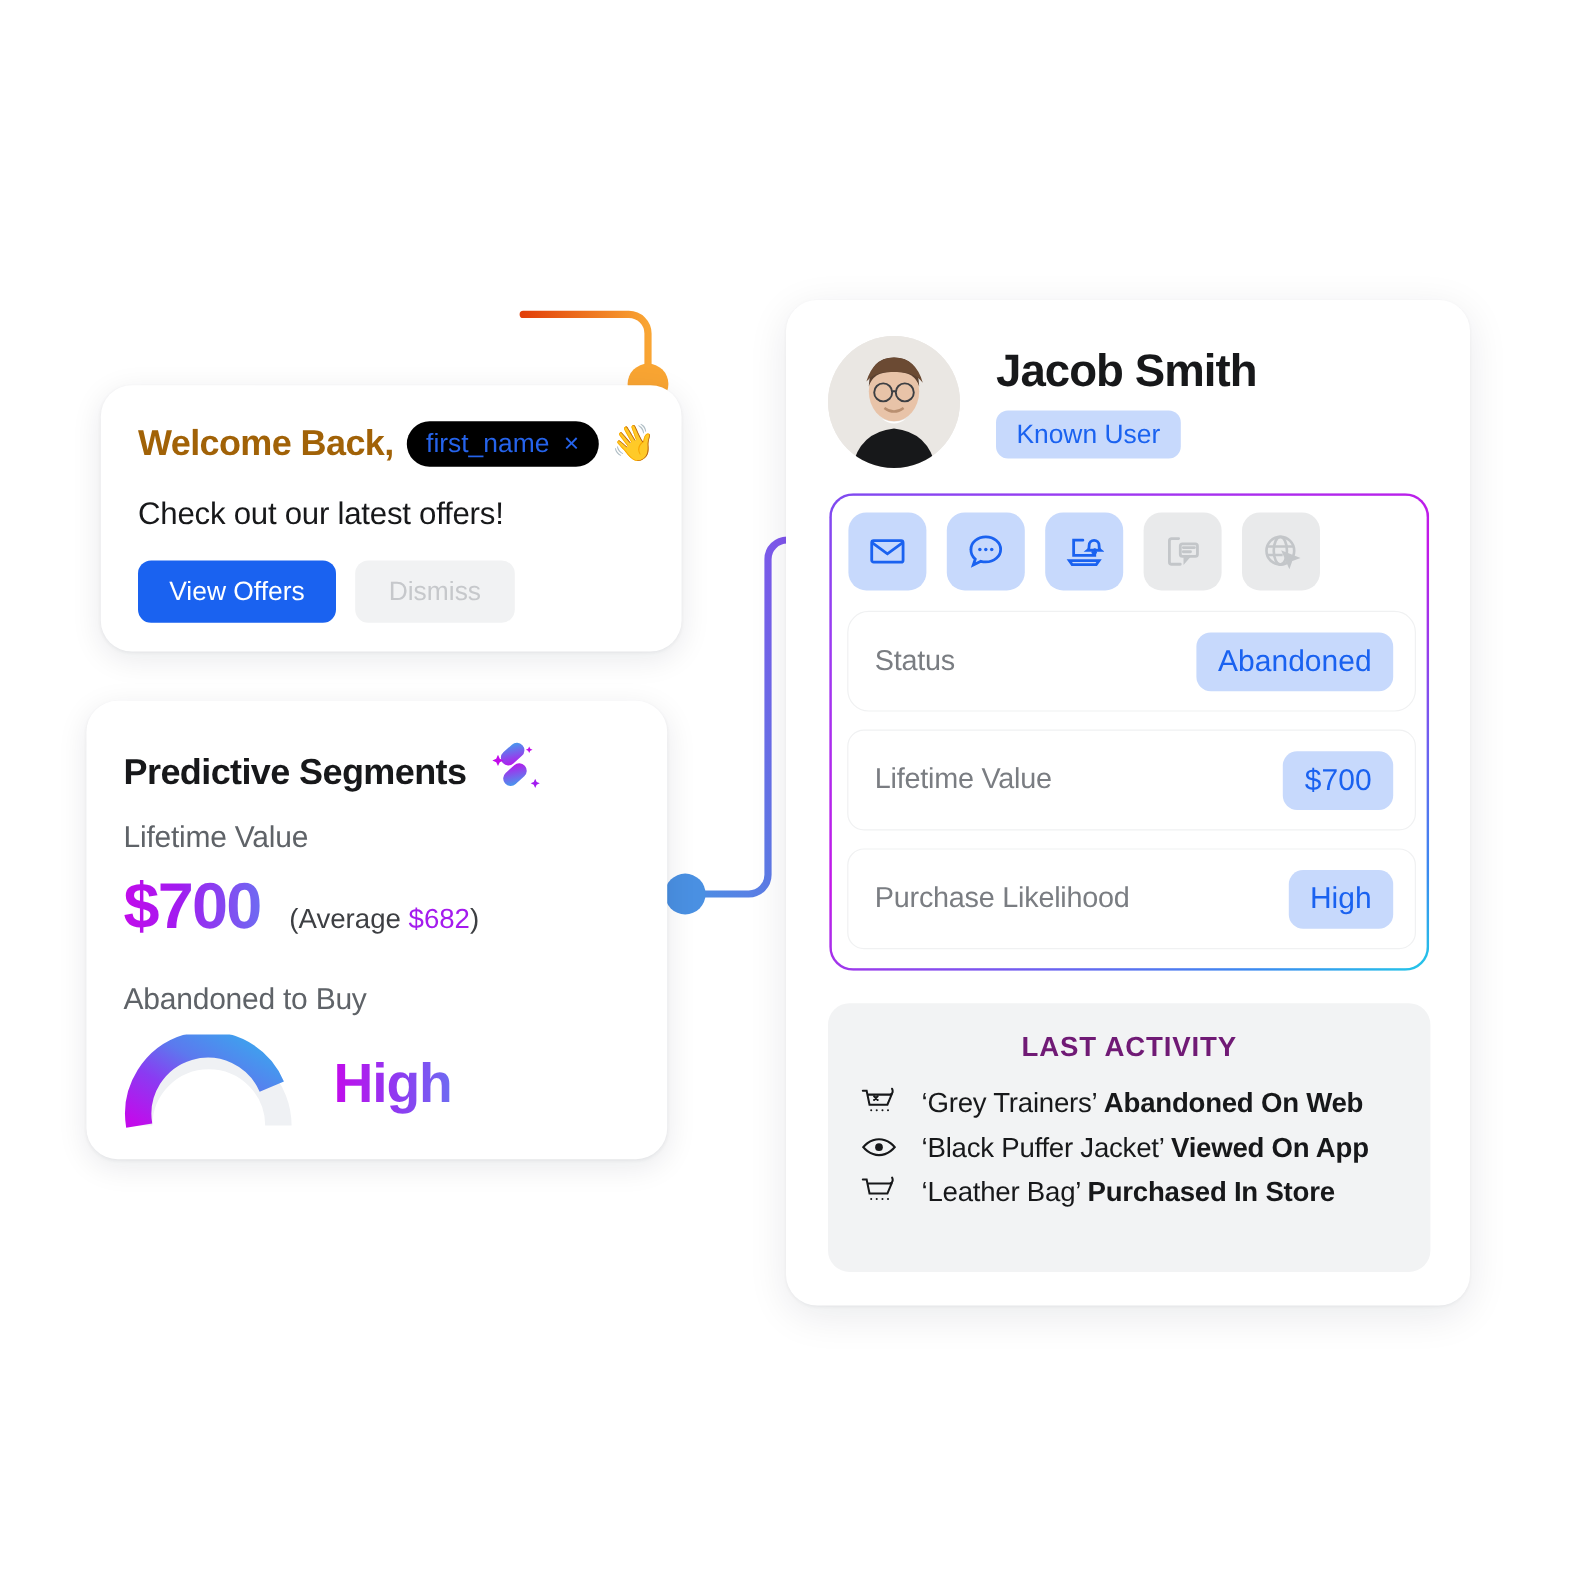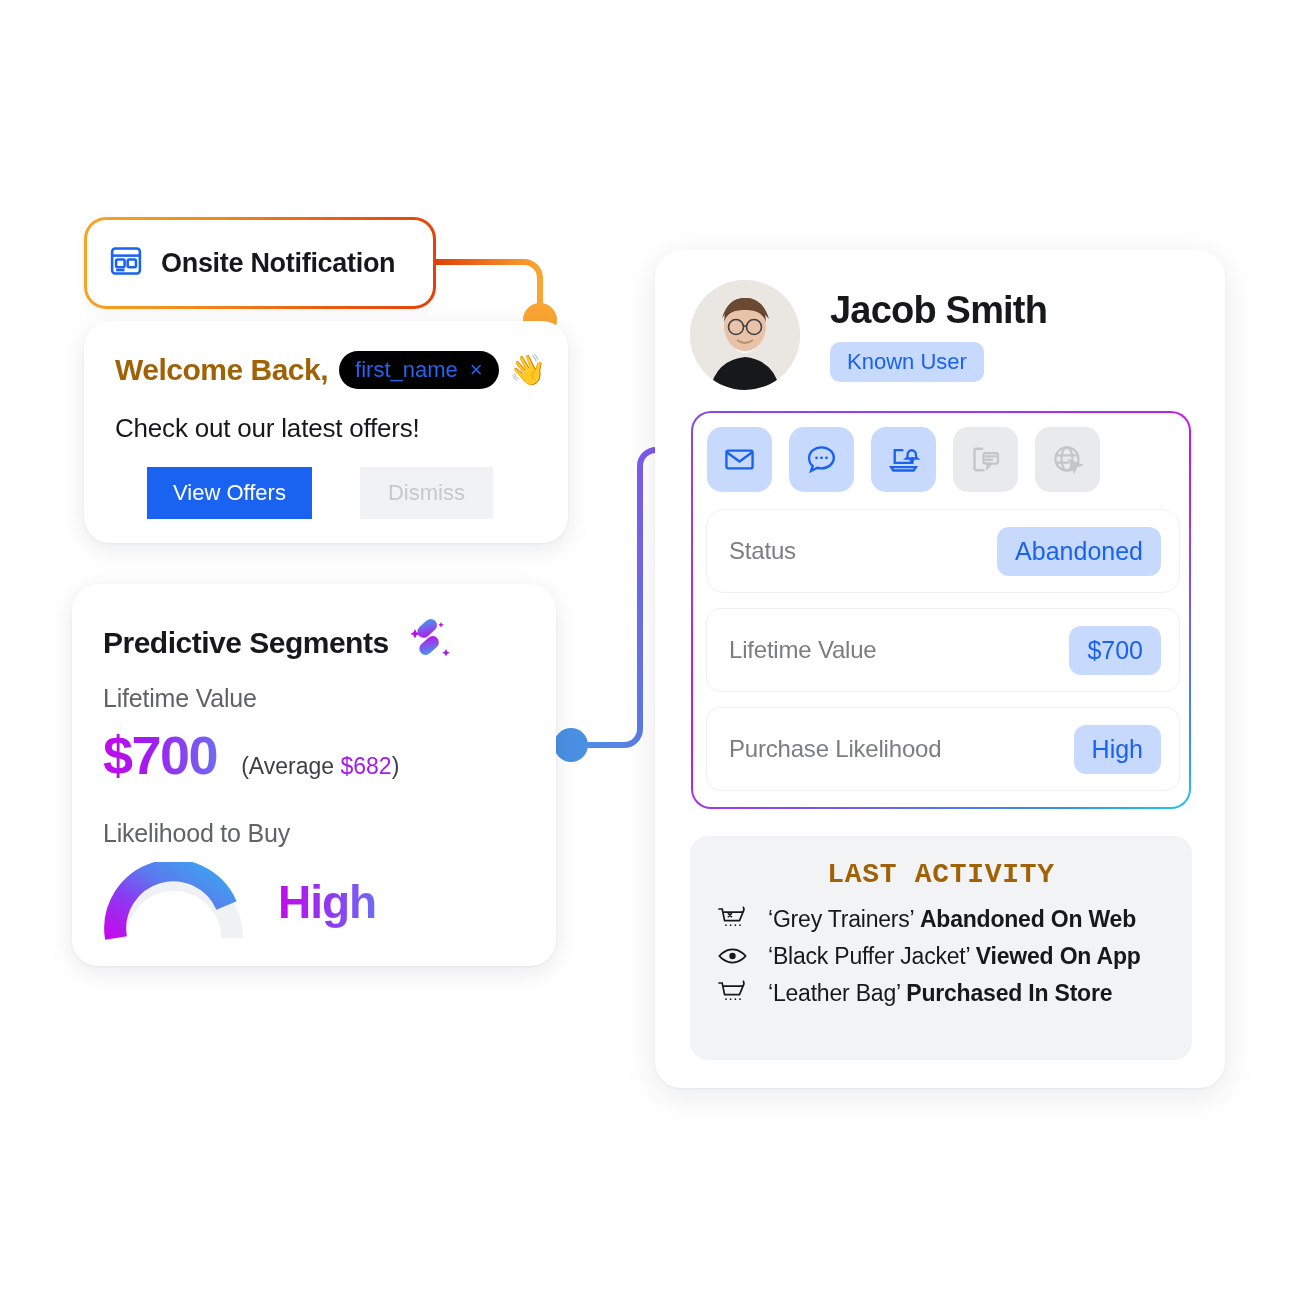--- a/index.html
+++ b/index.html
@@ -51,22 +51,22 @@
     gap:12px;padding:0 16px;
   }
   .token-chip .tok{font-size:22px;color:#2563EB;}
   .token-chip .x{font-size:22px;color:#2563EB;line-height:1;}
   .wave{font-size:30px;line-height:1;}
   .welcome-sub{
     position:absolute;left:31px;top:92px;font-size:26px;color:#17181A;letter-spacing:-.2px;
   }
   .btn-row{position:absolute;left:31px;top:146px;display:flex;gap:16px;}
   .btn{
-    border:none;border-radius:0;font-size:22px;font-family:inherit;
-    height:52px;display:flex;align-items:center;justify-content:center;cursor:pointer;margin-left:32px;
+    border:none;border-radius:11px;font-size:22px;font-family:inherit;
+    height:52px;display:flex;align-items:center;justify-content:center;cursor:pointer;
   }
   .btn-primary{background:#1A62F0;color:#fff;padding:0 26px;}
   .btn-ghost{background:#F1F2F3;color:#C6C8CB;padding:0 28px;}
 
   
   .pred-card{left:72px;top:584px;width:484px;height:382px;z-index:4;}
   .pred-head{
     position:absolute;left:31px;top:34px;display:flex;align-items:center;gap:18px;
   }
   .pred-title{font-size:30px;font-weight:bold;color:#17181A;letter-spacing:-.5px;}
@@ -138,21 +138,21 @@
     font-size:25px;color:#1A62F0;
   }
 
   
   .activity{
     position:absolute;left:690px;top:836px;width:502px;height:224px;
     background:#F2F3F4;border-radius:18px;z-index:5;
   }
   .activity-title{
     position:absolute;left:0;right:0;top:23px;text-align:center;
-    font-size:28px;font-weight:bold;color:#a16207;letter-spacing:.7px;font-family:Liberation Mono, monospace;
+    font-size:23px;font-weight:bold;color:#701a75;letter-spacing:.7px;
   }
   .activity-list{position:absolute;left:26px;top:68px;display:flex;flex-direction:column;gap:7px;}
   .activity-item{display:flex;align-items:center;gap:18px;}
   .activity-text{font-size:23px;color:#17181A;letter-spacing:-.2px;white-space:nowrap;}
   .activity-text b{font-weight:bold;}
   .ai{flex:none;width:34px;height:30px;display:flex;align-items:center;justify-content:center;}
 </style>
 </head>
 <body>
 
@@ -169,32 +169,20 @@
         <stop offset="1" stop-color="#8C4BF0"></stop>
       </linearGradient>
     </defs>
     <path d="M436 262 H 524 a16 16 0 0 1 16 16 V 318" fill="none" stroke="url(#og)" stroke-width="6" stroke-linecap="round"></path>
     <circle cx="540" cy="320" r="17" fill="#F9A533"></circle>
 
     <path d="M572 745 H 624 a16 16 0 0 0 16 -16 V 466 a16 16 0 0 1 16 -16 H 694" fill="none" stroke="url(#bg1)" stroke-width="6" stroke-linecap="round"></path>
     <circle cx="571" cy="745" r="17" fill="#4A90E2"></circle>
   </svg>
 
-  <div class="onsite-badge">
-    <span class="bicon">
-      <svg width="34" height="34" viewBox="0 0 24 24" fill="none" stroke="#1A62F0" stroke-width="1.8">
-        <rect x="2.2" y="3.2" width="19.6" height="17.6" rx="2.2"></rect>
-        <line x1="2.2" y1="8.2" x2="21.8" y2="8.2"></line>
-        <rect x="5" y="11" width="6" height="5.4" rx="1"></rect>
-        <rect x="13.2" y="11" width="5.8" height="5.4" rx="1"></rect>
-        <line x1="5" y1="18.4" x2="11" y2="18.4"></line>
-      </svg>
-    </span>
-    <span class="label">Onsite Notification</span>
-  </div>
 
   <div class="card welcome-card">
     <div class="welcome-row">
       <span class="welcome-title">Welcome Back,</span>
       <span class="token-chip">
         <span class="tok">first_name</span>
         <span class="x">×</span>
       </span>
       <span class="wave">👋</span>
     </div>
@@ -230,21 +218,21 @@
         </svg>
       </span>
     </div>
 
     <div class="pred-lbl l1">Lifetime Value</div>
     <div class="ltv-row">
       <span class="ltv-big">$700</span>
       <span class="ltv-avg"><span>(Average </span><b>$682</b><span>)</span></span>
     </div>
 
-    <div class="pred-lbl l2">Likelihood to Buy</div>
+    <div class="pred-lbl l2">Abandoned to Buy</div>
     <div class="gauge-row">
       <svg class="gauge" viewBox="0 0 148 80">
         <defs>
           <linearGradient id="gaugeGrad" x1="0" y1="1" x2="1" y2="0">
             <stop offset="0" stop-color="#C20BEB"></stop>
             <stop offset="0.35" stop-color="#8A3BF2"></stop>
             <stop offset="0.62" stop-color="#5C79EE"></stop>
             <stop offset="1" stop-color="#3AA7EE"></stop>
           </linearGradient>
         </defs>

